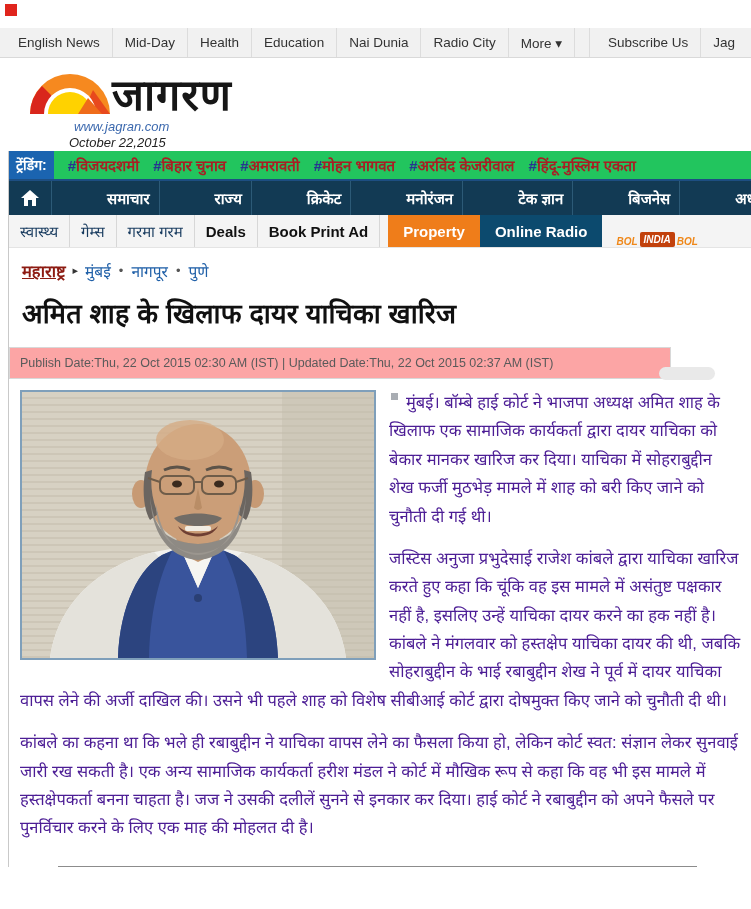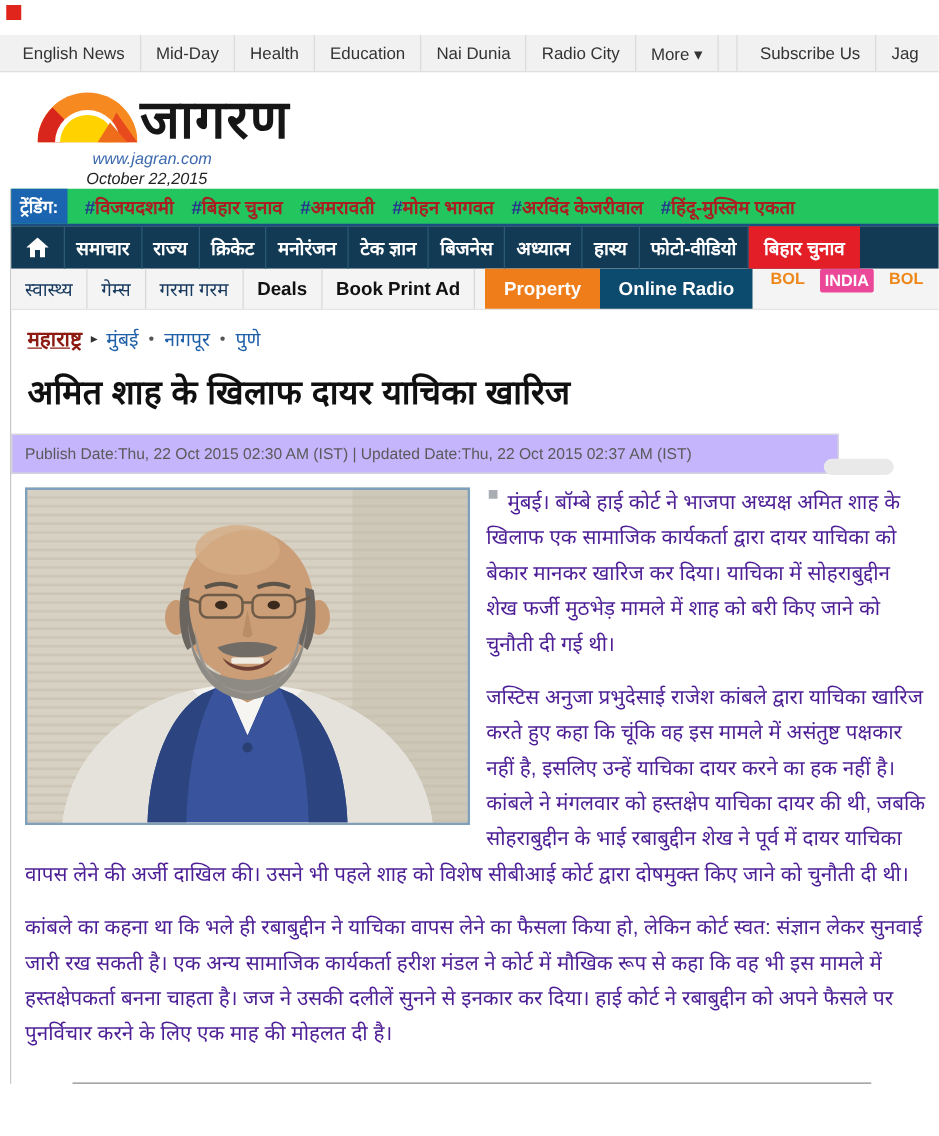--- a/index.html
+++ b/index.html
@@ -25,47 +25,47 @@
   .site-date{position:absolute;left:69px;top:77px;font-size:13px;font-style:italic;color:#222;}
   
   .frame{border-left:1px solid #c9c9c9;margin-left:8px;position:relative;}
   
   .trending{height:28px;display:flex;align-items:center;border-bottom:2px solid #1d4e82;background:#22c55e;}
   .trend-label{background:#1b64b0;color:#fff;font-weight:bold;font-size:14px;padding:3px 7px 4px;align-self:stretch;display:flex;align-items:center;}
   .tag{margin-left:14px;font-size:15px;font-weight:bold;white-space:nowrap;cursor:pointer;}
   .tag .hash{color:#27368f;}
   .tag .tag-text{color:#a81f24;margin-top:34px;}
   
-  .mainnav{height:34px;background:#123a54;display:flex;align-items:stretch;}
+  .mainnav{height:34px;background:#123a54;display:flex;align-items:stretch;gap:46px;}
   .nav-item{display:flex;align-items:center;padding:0 9px;color:#fff;font-weight:bold;font-size:15px;
     border-right:1px solid #2c5a77;white-space:nowrap;cursor:pointer;}
   .nav-home{padding:0 12px;}
   .nav-red{background:#e41e26;border-right:none;padding:0 12px;}
   .nav-fill{flex:1;}
   
   .subnav{height:32px;background:#f4f4f4;border-bottom:1px solid #e4e4e4;display:flex;align-items:stretch;font-size:15px;}
   .sub-item{display:flex;align-items:center;padding:0 11px;color:#173a5e;border-right:1px solid #d7d7d7;cursor:pointer;white-space:nowrap;}
   .sub-item.en{color:#111;font-weight:bold;}
   .sub-btn{display:flex;align-items:center;padding:10px 15px;color:#fff;font-weight:bold;cursor:pointer;white-space:nowrap;}
   .sub-btn.property{background:#ef7d1a;margin-left:8px;}
   .sub-btn.radio{background:#0c4a6e;margin-left:0;}
-  .bol{display:flex;align-items:flex-start;margin-left:14px;font-weight:bold;font-size:13px;cursor:pointer;}
+  .bol{display:flex;align-items:flex-end;margin-left:14px;font-weight:bold;font-size:10px;cursor:pointer;font-style:italic;}
   .bol .b-or{color:#ef8718;}
-  .bol .b-green{background:#ec4899;color:#fff;padding:2px 4px;border-radius:2px;margin:0 12px;}
+  .bol .b-green{background:#c2410c;color:#fff;padding:2px 4px;border-radius:2px;margin:0 2px;}
   
   .breadcrumb{display:flex;align-items:center;padding:11px 0 4px 13px;font-size:15.5px;}
   .bc-section{color:#8d1b12;font-weight:bold;font-size:16.5px;text-decoration:underline;cursor:pointer;}
   .bc-arrow{color:#333;font-size:11px;margin:0 7px;}
   .bc-link{color:#2060a8;cursor:pointer;}
   .bc-dot{color:#555;margin:0 8px;font-size:13px;}
   
   .headline{font-size:27px;font-weight:bold;color:#101010;margin:8px 0 16px 13px;letter-spacing:.2px;}
   
   .meta-wrap{position:relative;}
-  .meta{width:640px;border:1px solid #d8d8d8;padding:8px 10px;font-size:12.5px;color:#5a5a5a;background:#c4b5fd;}
+  .meta{width:640px;border:1px solid #d8d8d8;padding:8px 10px;font-size:12.5px;color:#5a5a5a;background:#fca5a5;}
   .meta-pill{position:absolute;left:650px;top:20px;width:56px;height:13px;background:#e9e9e9;border-radius:7px;}
   
   .article{padding:9px 4px 0 11px;}
   .photo{float:left;width:352px;height:266px;border:2px solid #7f9fba;margin:2px 13px 10px 0;background:#d8d2c4;}
   .article p{font-size:16.5px;line-height:1.72;color:#4c1d95;margin:0 6px 14px 0;}
   .p-marker{display:inline-block;width:7px;height:7px;background:#a9adb3;margin:0 8px 0 2px;transform:translateY(-8px);}
   .bottom-rule{border:none;border-top:1px solid #8c8c8c;margin:24px 50px 0 38px;}
 </style>
 </head>
 <body>

